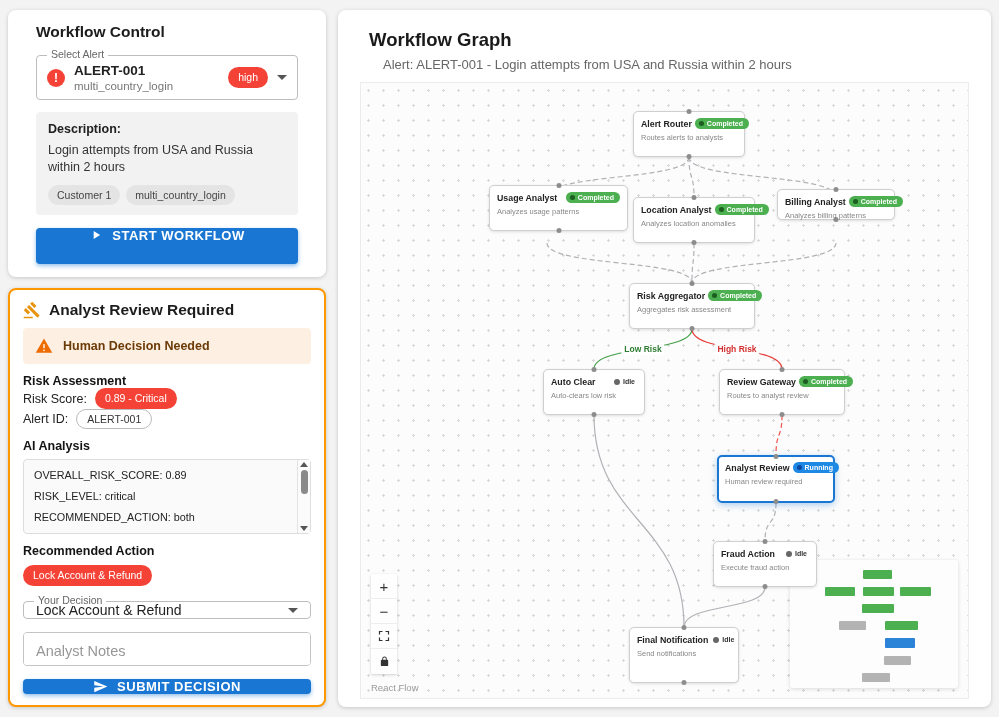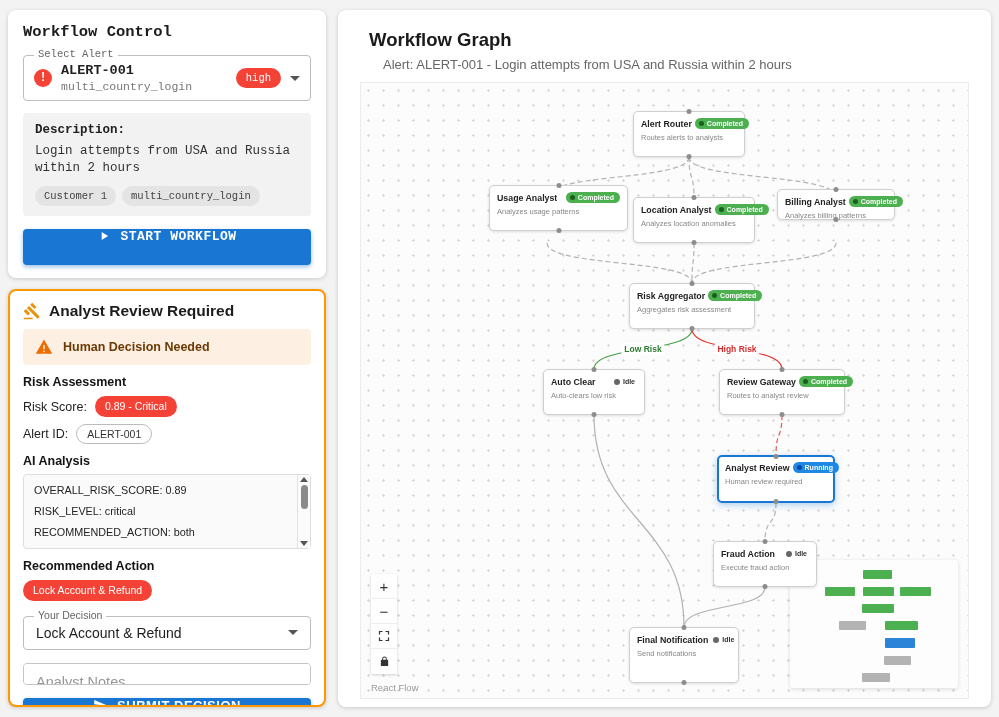--- a/index.html
+++ b/index.html
@@ -10,21 +10,21 @@
     display: flex;
     gap: 12px;
     padding: 10px 8px;
     color: #212121;
   }
   .card { background: #fff; border-radius: 8px; box-shadow: 0 1px 4px rgba(0,0,0,.18); }
 
   
   .left-col { width: 318px; flex: none; display: flex; flex-direction: column; gap: 11px; }
 
-  .control-card { padding: 13px 15px; font-family: Liberation Mono, monospace; }
+  .control-card { padding: 13px 28px; }
   .card-title { font-size: 15.5px; font-weight: bold; color: #1c1c1c; }
 
   .outlined { position: relative; border: 1px solid #bdbdbd; border-radius: 4px; background: #fff; }
   .float-label { position: absolute; top: -7px; left: 10px; font-size: 10.5px; color: #666;
                  background: #fff; padding: 0 4px; line-height: 1.1; }
 
   .alert-select { margin-top: 14px; display: flex; align-items: center; gap: 9px; padding: 7px 10px; cursor: pointer; }
   .error-icon { width: 18px; height: 18px; border-radius: 50%; background: #f44336; color: #fff;
                 font-size: 12px; font-weight: bold; display: flex; align-items: center; justify-content: center; flex: none; }
   .alert-texts { flex: 1; min-width: 0; }
@@ -48,35 +48,35 @@
                  box-shadow: 0 2px 4px rgba(25,118,210,.45); }
 
   
   .analyst-card { flex: 1; border: 2px solid #ff9800; padding: 11px 13px; overflow: hidden;
                   display: flex; flex-direction: column; }
   .panel-title-row { display: flex; align-items: center; gap: 8px; }
   .warning-banner { margin-top: 9px; background: #fdf0e2; border-radius: 4px; padding: 9px 12px;
                     display: flex; align-items: center; gap: 10px; }
   .warning-text { font-size: 12.5px; font-weight: bold; color: #6b3a06; }
   .section-label { font-size: 12.5px; font-weight: bold; color: #141414; margin-top: 10px; }
-  .kv-row { display: flex; align-items: center; gap: 8px; font-size: 12.5px; color: #222; margin-top: 7px; }
+  .kv-row { display: flex; align-items: center; gap: 8px; font-size: 12.5px; color: #222; }
 
   .analysis-box { margin-top: 6px; border: 1px solid #ddd; background: #fafafa; border-radius: 4px;
                   position: relative; padding: 5px 18px 5px 10px; }
   .analysis-line { font-size: 10.8px; color: #222; line-height: 1.95; white-space: nowrap; overflow: hidden; }
   .scrollbar { position: absolute; top: 0; right: 0; bottom: 0; width: 13px; border-left: 1px solid #e2e2e2;
                background: #fbfbfb; display: flex; flex-direction: column; align-items: center; padding: 2px 0; }
   .scroll-arrow-up { width: 0; height: 0; border-left: 4px solid transparent; border-right: 4px solid transparent;
                      border-bottom: 5px solid #555; }
   .scroll-arrow-down { width: 0; height: 0; border-left: 4px solid transparent; border-right: 4px solid transparent;
                        border-top: 5px solid #555; margin-top: auto; }
   .scroll-thumb { width: 7px; height: 24px; background: #8a8a8a; border-radius: 4px; margin-top: 3px; }
 
   .action-chip-row { margin-top: 7px; }
-  .decision-select { margin-top: 15px; height: 43px; display: flex; align-items: center; padding: 8px 12px;
+  .decision-select { margin-top: 15px; height: 43px; display: flex; align-items: center; padding: 0 12px;
                      font-size: 14px; color: #222; cursor: pointer; }
   .decision-value { flex: 1; }
   .notes-area { margin-top: 13px; width: 100%; height: 52px; border: 1px solid #c4c4c4; border-radius: 4px;
                 resize: none; font-family: inherit; font-size: 14.5px; padding: 10px 12px; color: #333; outline: none; }
   .notes-area::placeholder { color: #979797; }
 
   
   .graph-card { flex: 1; display: flex; flex-direction: column; padding: 10px 22px 8px; min-width: 0; }
   .graph-title { font-size: 18.5px; font-weight: bold; color: #1a1a1a; margin: 9px 9px 0; }
   .graph-subtitle { font-size: 13px; color: #666; margin: 6px 23px 10px; }

